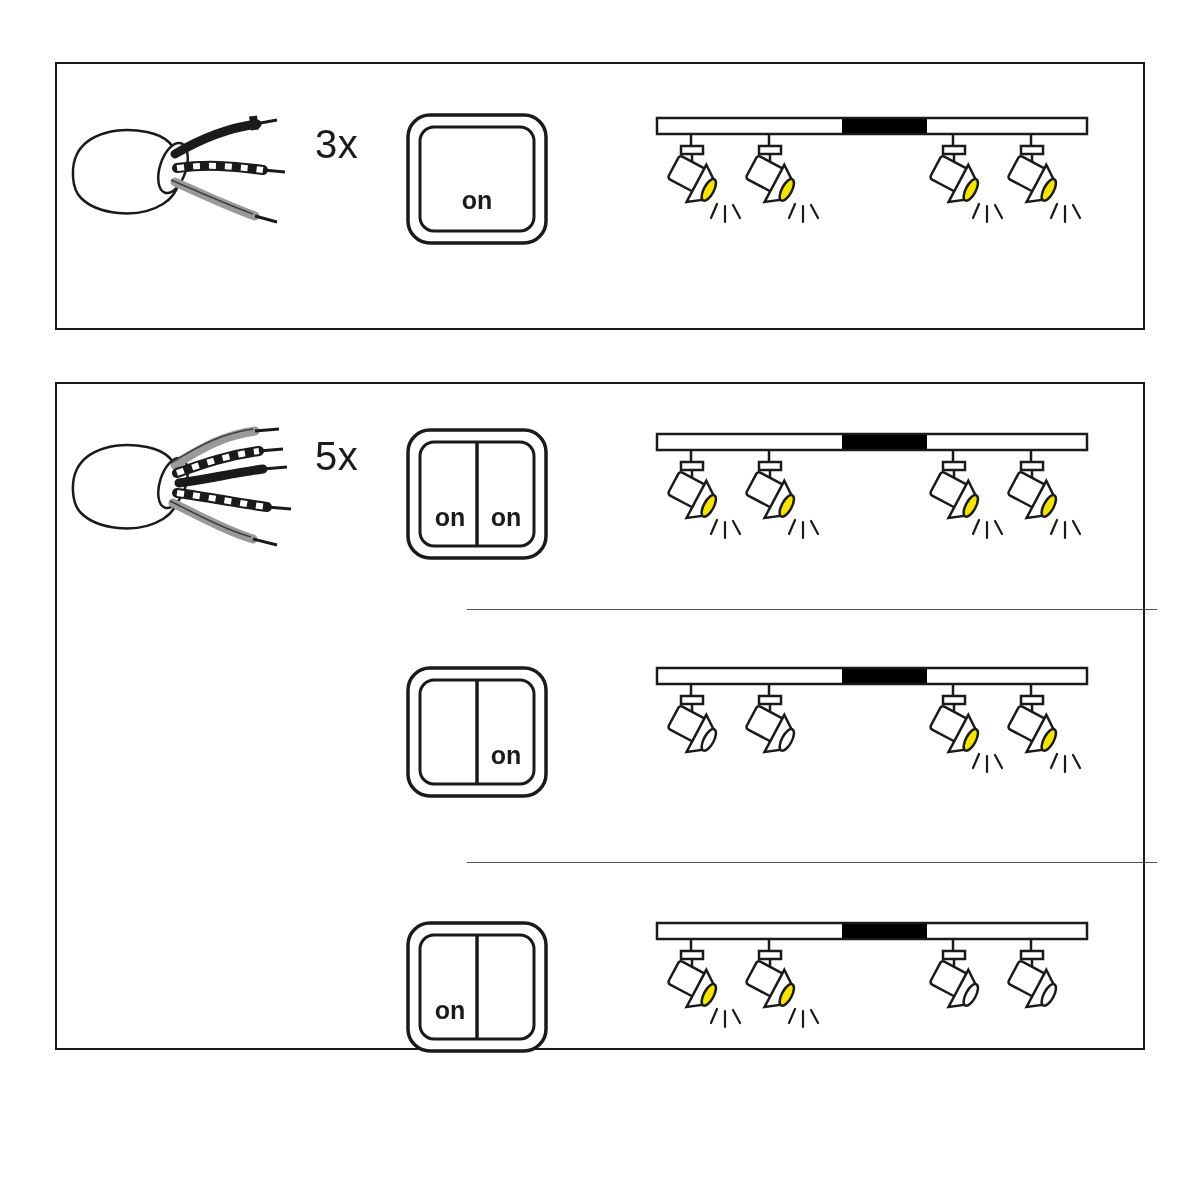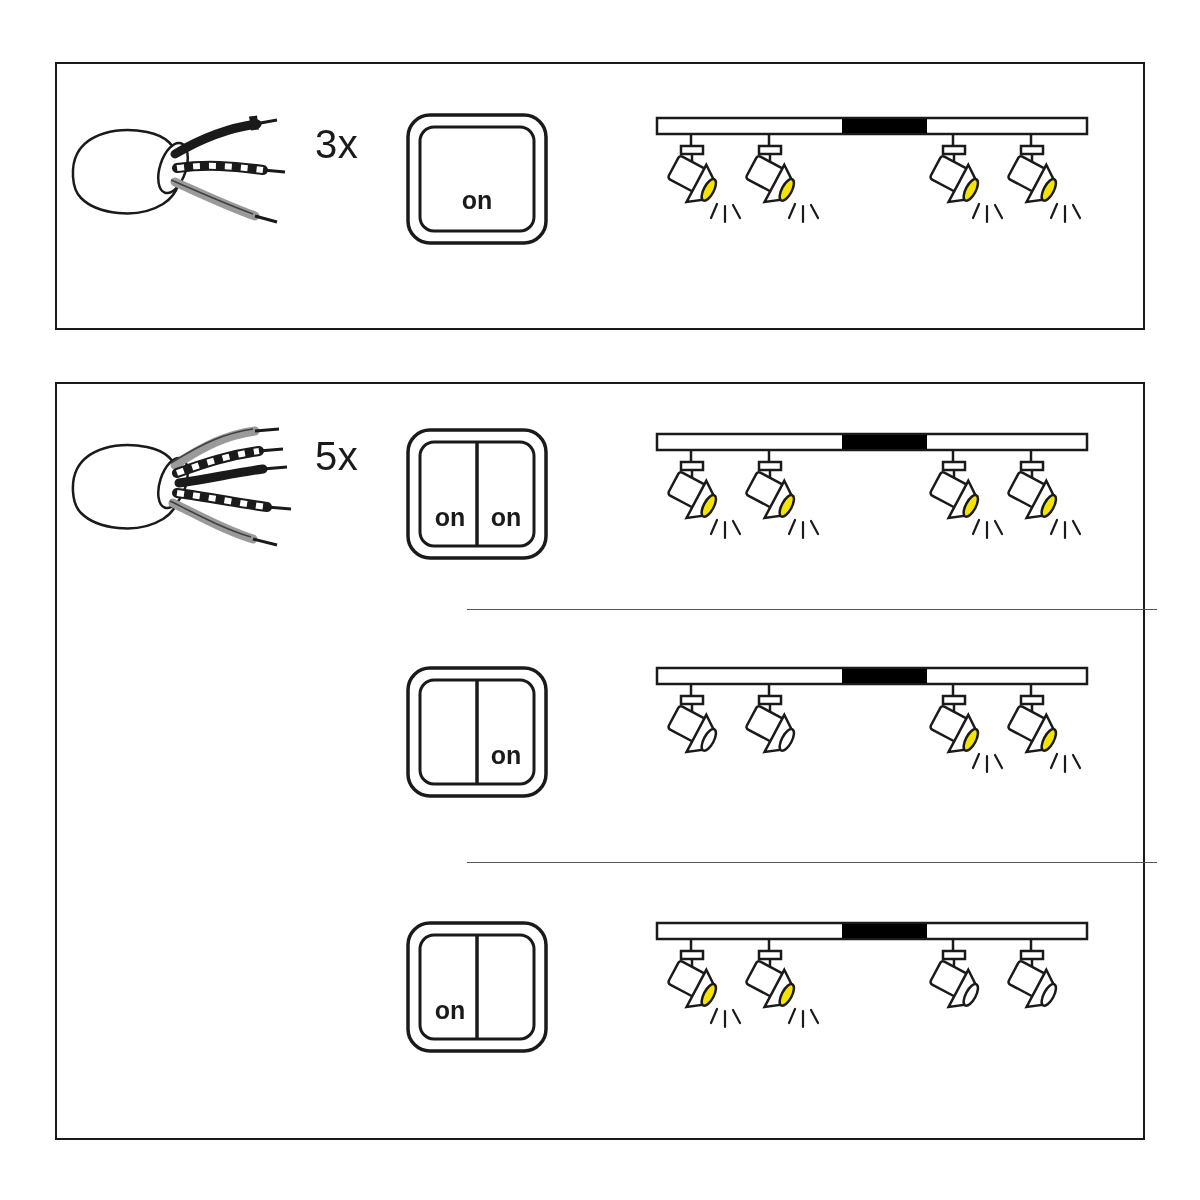--- a/index.html
+++ b/index.html
@@ -1,20 +1,20 @@
 <!DOCTYPE html>
 <html><head>
 <meta charset="utf-8">
 <style>
   html,body{margin:0;padding:0;background:#ffffff;}
   body{width:1200px;height:1200px;font-family:"Liberation Sans",sans-serif;color:#1a1a1a;position:relative;overflow:hidden;}
   .sheet{position:absolute;inset:0;}
   .panel{position:absolute;border:2px solid #1a1a1a;background:#fff;box-sizing:border-box;}
   #panel-top{left:55px;top:62px;width:1090px;height:268px;text-align:center;}
-  #panel-bottom{left:55px;top:382px;width:1090px;height:758px;padding-left:18px;}
+  #panel-bottom{left:55px;top:382px;width:1090px;height:668px;padding-left:18px;}
   .divider{position:absolute;height:0;border-top:1.5px solid #555;left:410px;width:690px;}
   .count-label{position:absolute;font-size:40px;font-weight:400;letter-spacing:.5px;font-family:"Liberation Sans",sans-serif;}
   .switch{position:absolute;text-decoration:underline;}
   .switch svg{display:block;}
   .on-text{font-family:"Liberation Sans",sans-serif;font-size:25px;font-weight:700;}
   .cable,.track{position:absolute;}
   svg{overflow:visible;}
 </style>
 </head>
 <body>

